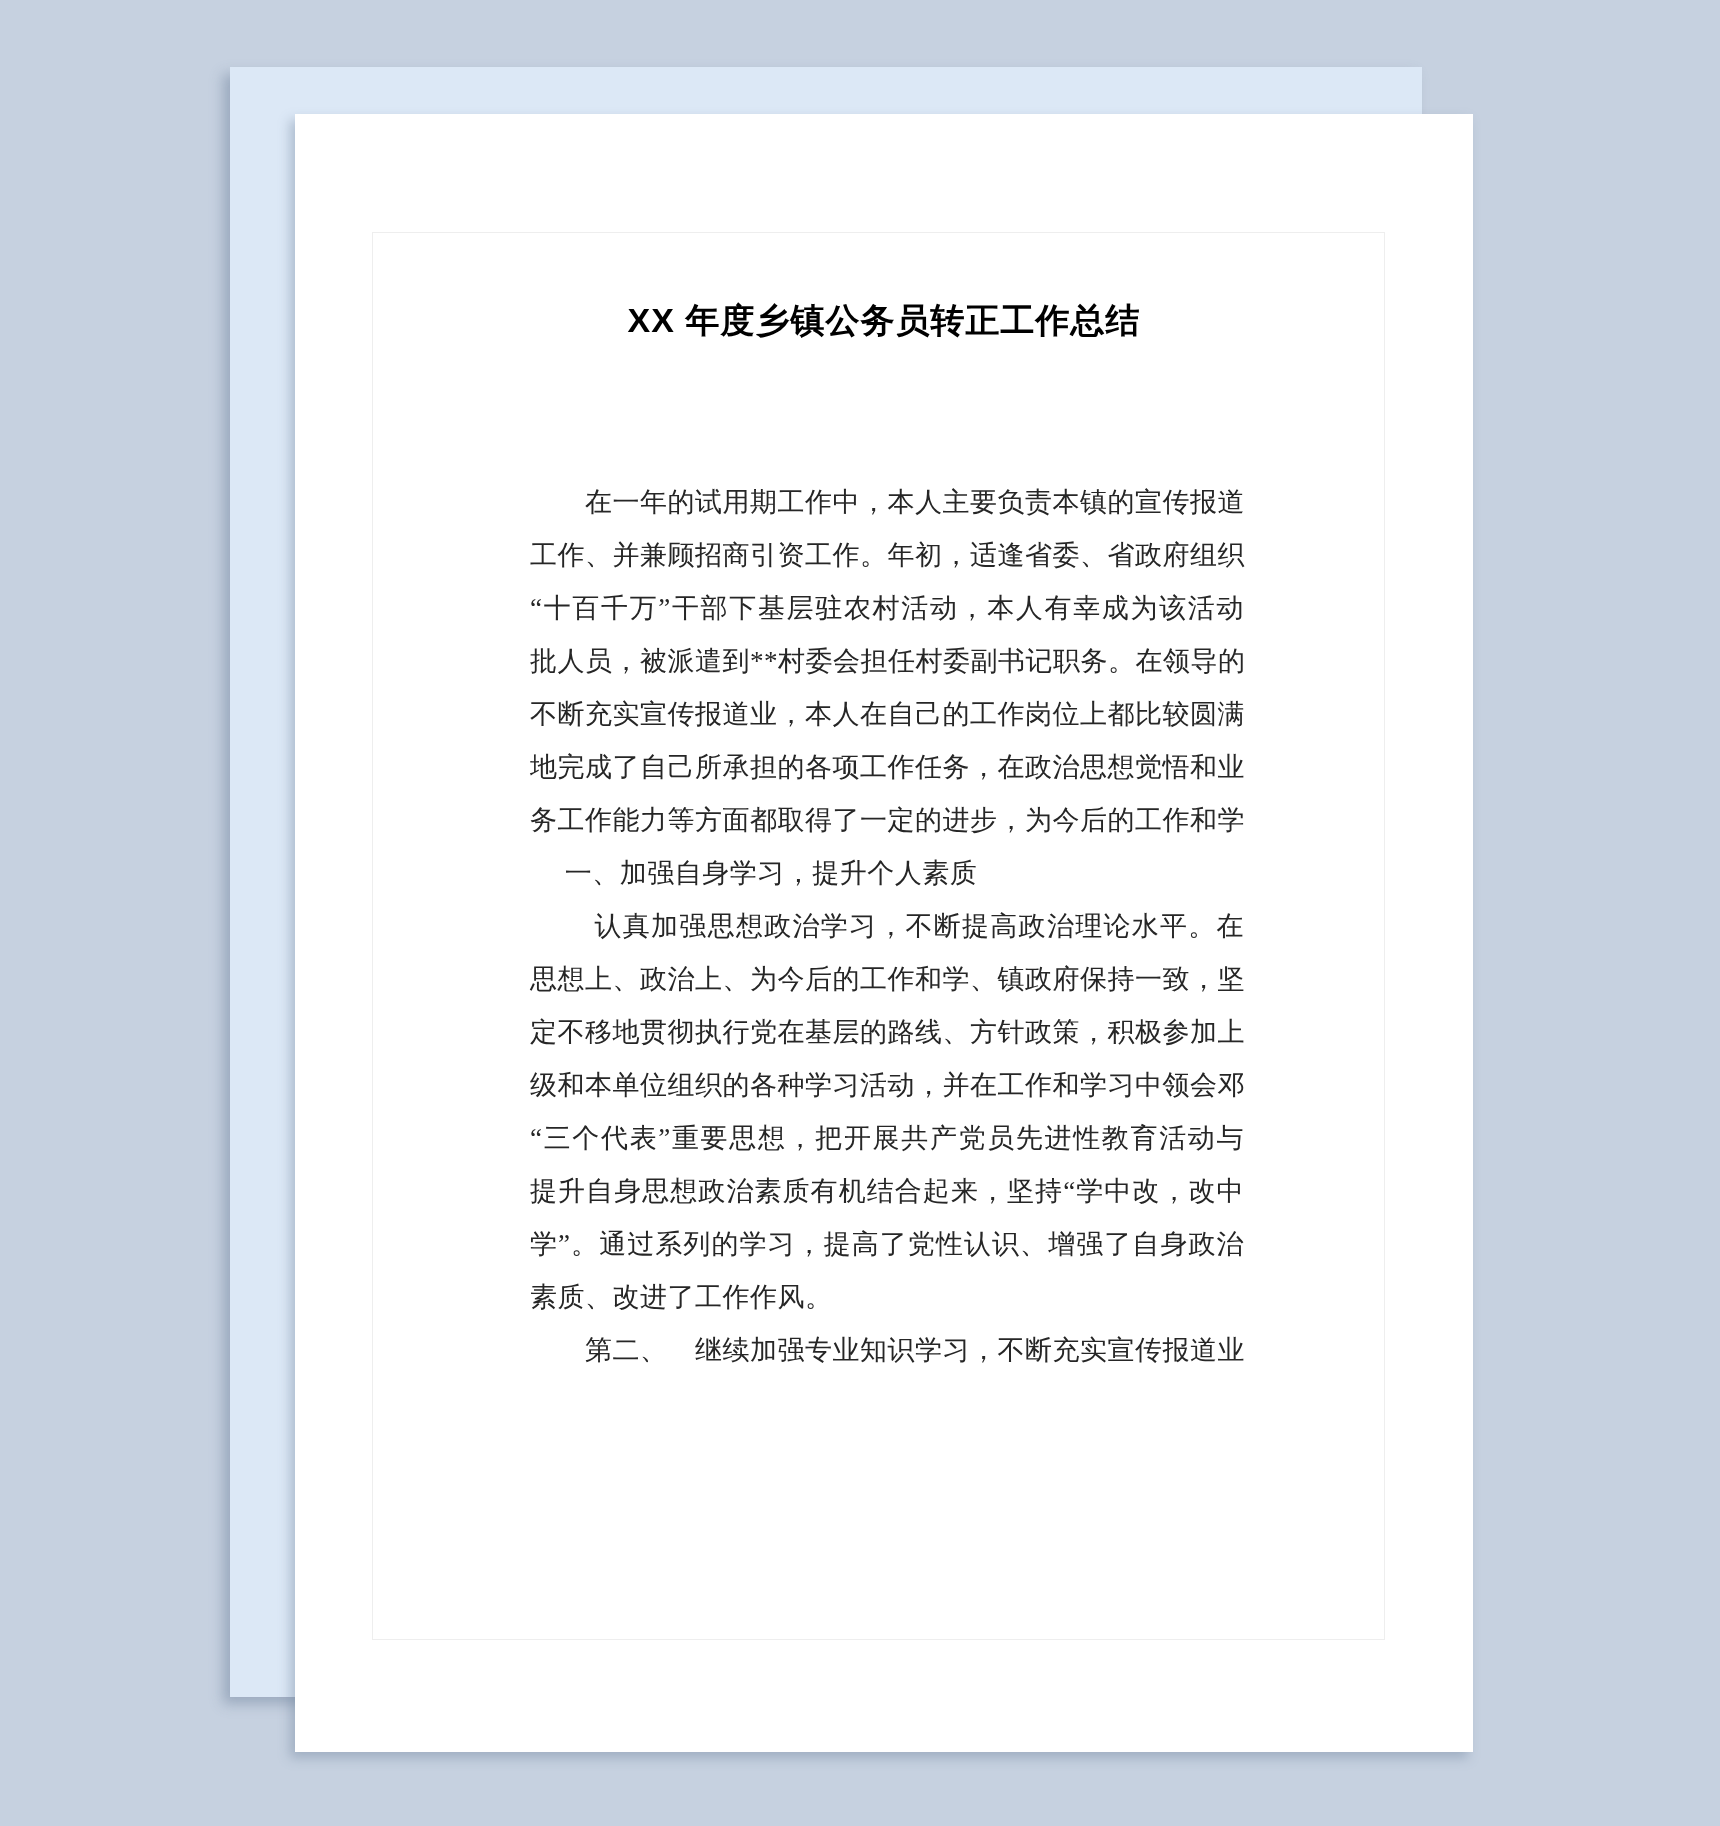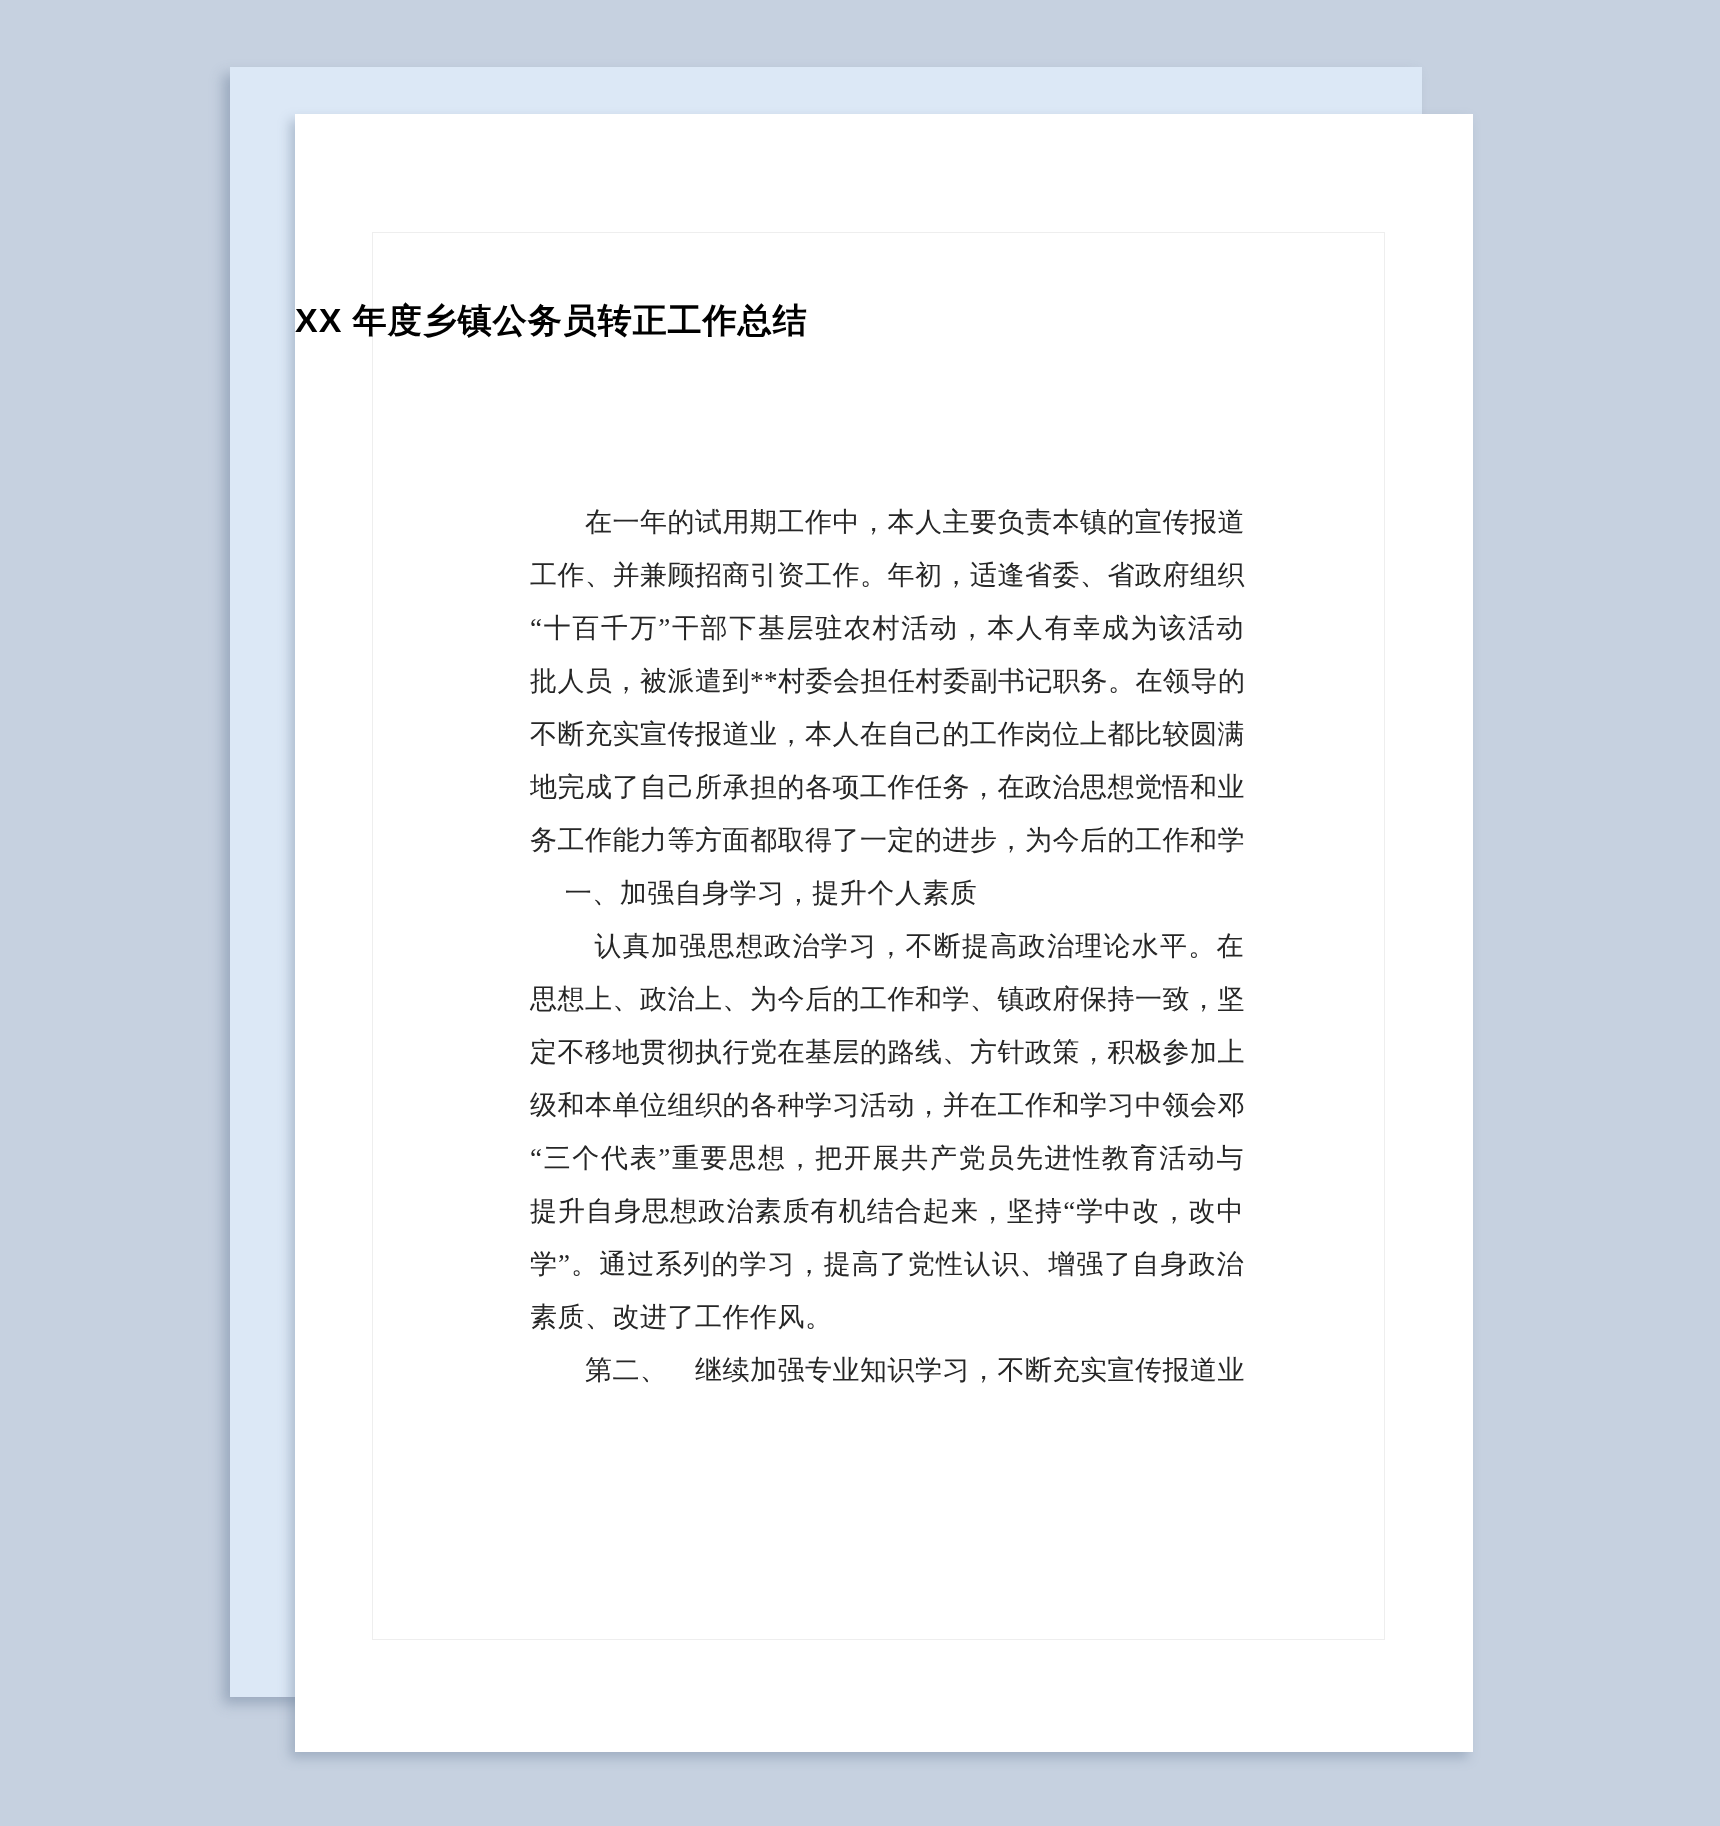--- a/index.html
+++ b/index.html
@@ -44,31 +44,31 @@
     height: 1406px;
     border: 1px solid #eeeeee;
     background: #ffffff;
   }
   .doc-title {
     position: absolute;
     left: 0;
     top: 184px;
     width: 1178px;
     margin: 0;
-    text-align: left;
+    text-align: center;
     font-family: "Liberation Sans", sans-serif;
     font-weight: bold;
     font-size: 34px;
     letter-spacing: 1px;
     color: #000000;
   }
   .doc-body {
     position: absolute;
     left: 235px;
-    top: 382px;
+    top: 362px;
     width: 714px;
     color: #262626;
     font-size: 27px;
     letter-spacing: 0.5px;
     line-height: 53px;
   }
   .doc-body .line {
     height: 53px;
     white-space: nowrap;
     text-align: justify;

